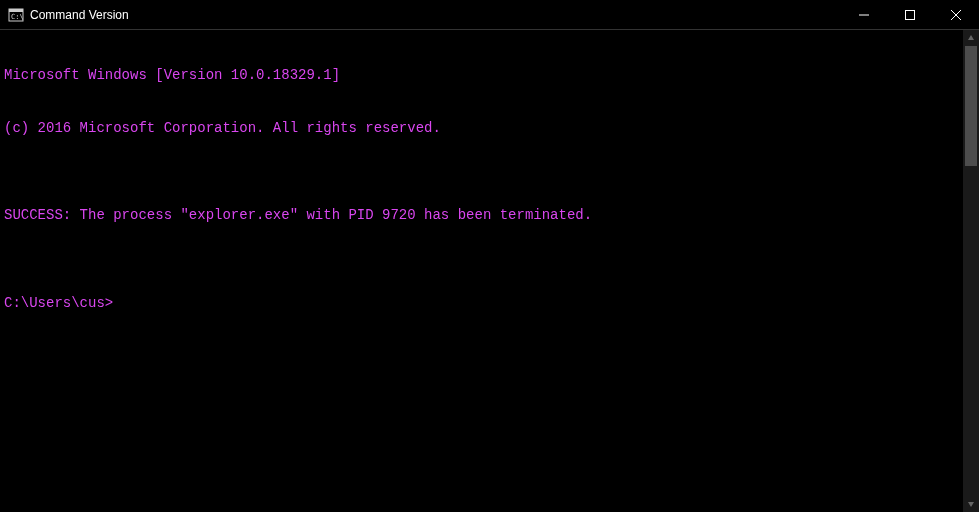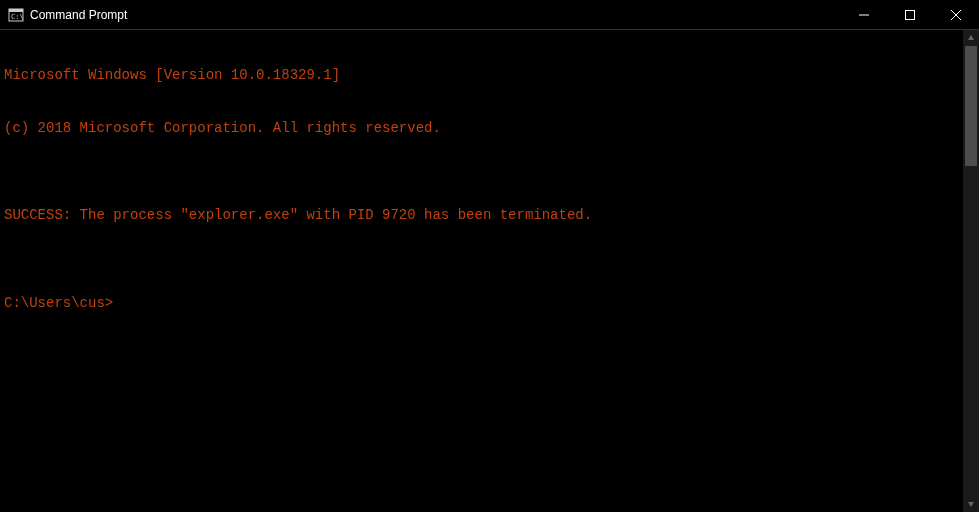--- a/index.html
+++ b/index.html
@@ -62,21 +62,21 @@
       height: 10px;
     }
     .terminal-area {
       position: relative;
       height: calc(100% - 30px);
       display: flex;
     }
     .terminal {
       flex: 1;
       background: #000;
-      color: #c2410c;
+      color: #d946ef;
       font-size: 14px;
       line-height: 1.25;
       padding: 2px 4px;
       white-space: pre;
       overflow: hidden;
     }
     .terminal-line {
       display: block;
     }
     .scrollbar {
@@ -126,21 +126,21 @@
 <body>
 
 <div class="titlebar">
   <span class="titlebar-icon">
     <svg viewBox="0 0 16 16">
       <rect x="1" y="2" width="14" height="12" fill="none" stroke="#ccc" stroke-width="1"></rect>
       <rect x="1" y="2" width="14" height="3" fill="#ccc"></rect>
       <text x="3" y="12" font-size="7" fill="#ccc" font-family="monospace">C:\</text>
     </svg>
   </span>
-  <span class="titlebar-title">Command Prompt</span>
+  <span class="titlebar-title">Command Version</span>
   <span class="titlebar-spacer"></span>
   <div class="titlebar-controls">
     <div class="titlebar-button">
       <svg viewBox="0 0 10 10">
           <line x1="0" y1="5" x2="10" y2="5" stroke="#fff" stroke-width="1"></line>
         </svg>
     </div>
     <div class="titlebar-button">
       <svg viewBox="0 0 10 10">
           <rect x="0.5" y="0.5" width="9" height="9" fill="none" stroke="#fff" stroke-width="1"></rect>
@@ -151,21 +151,21 @@
         <line x1="0" y1="0" x2="10" y2="10" stroke="#fff" stroke-width="1"></line>
         <line x1="10" y1="0" x2="0" y2="10" stroke="#fff" stroke-width="1"></line>
       </svg>
     </div>
   </div>
 </div>
 
 <div class="terminal-area">
   <div class="terminal">
     <span class="terminal-line">Microsoft Windows [Version 10.0.18329.1]</span>
-    <span class="terminal-line">(c) 2018 Microsoft Corporation. All rights reserved.</span>
+    <span class="terminal-line">(c) 2016 Microsoft Corporation. All rights reserved.</span>
     <span class="terminal-line"></span>
     <span class="terminal-line">SUCCESS: The process "explorer.exe" with PID 9720 has been terminated.</span>
     <span class="terminal-line"></span>
     <span class="terminal-line"><span>C:\Users\cus&gt;</span><span class="cursor"></span></span>
   </div>
   <div class="scrollbar">
     <div class="scrollbar-button">
       <svg viewBox="0 0 8 8">
           <polygon points="4,1 7,6 1,6" fill="#666"></polygon>
         </svg>

